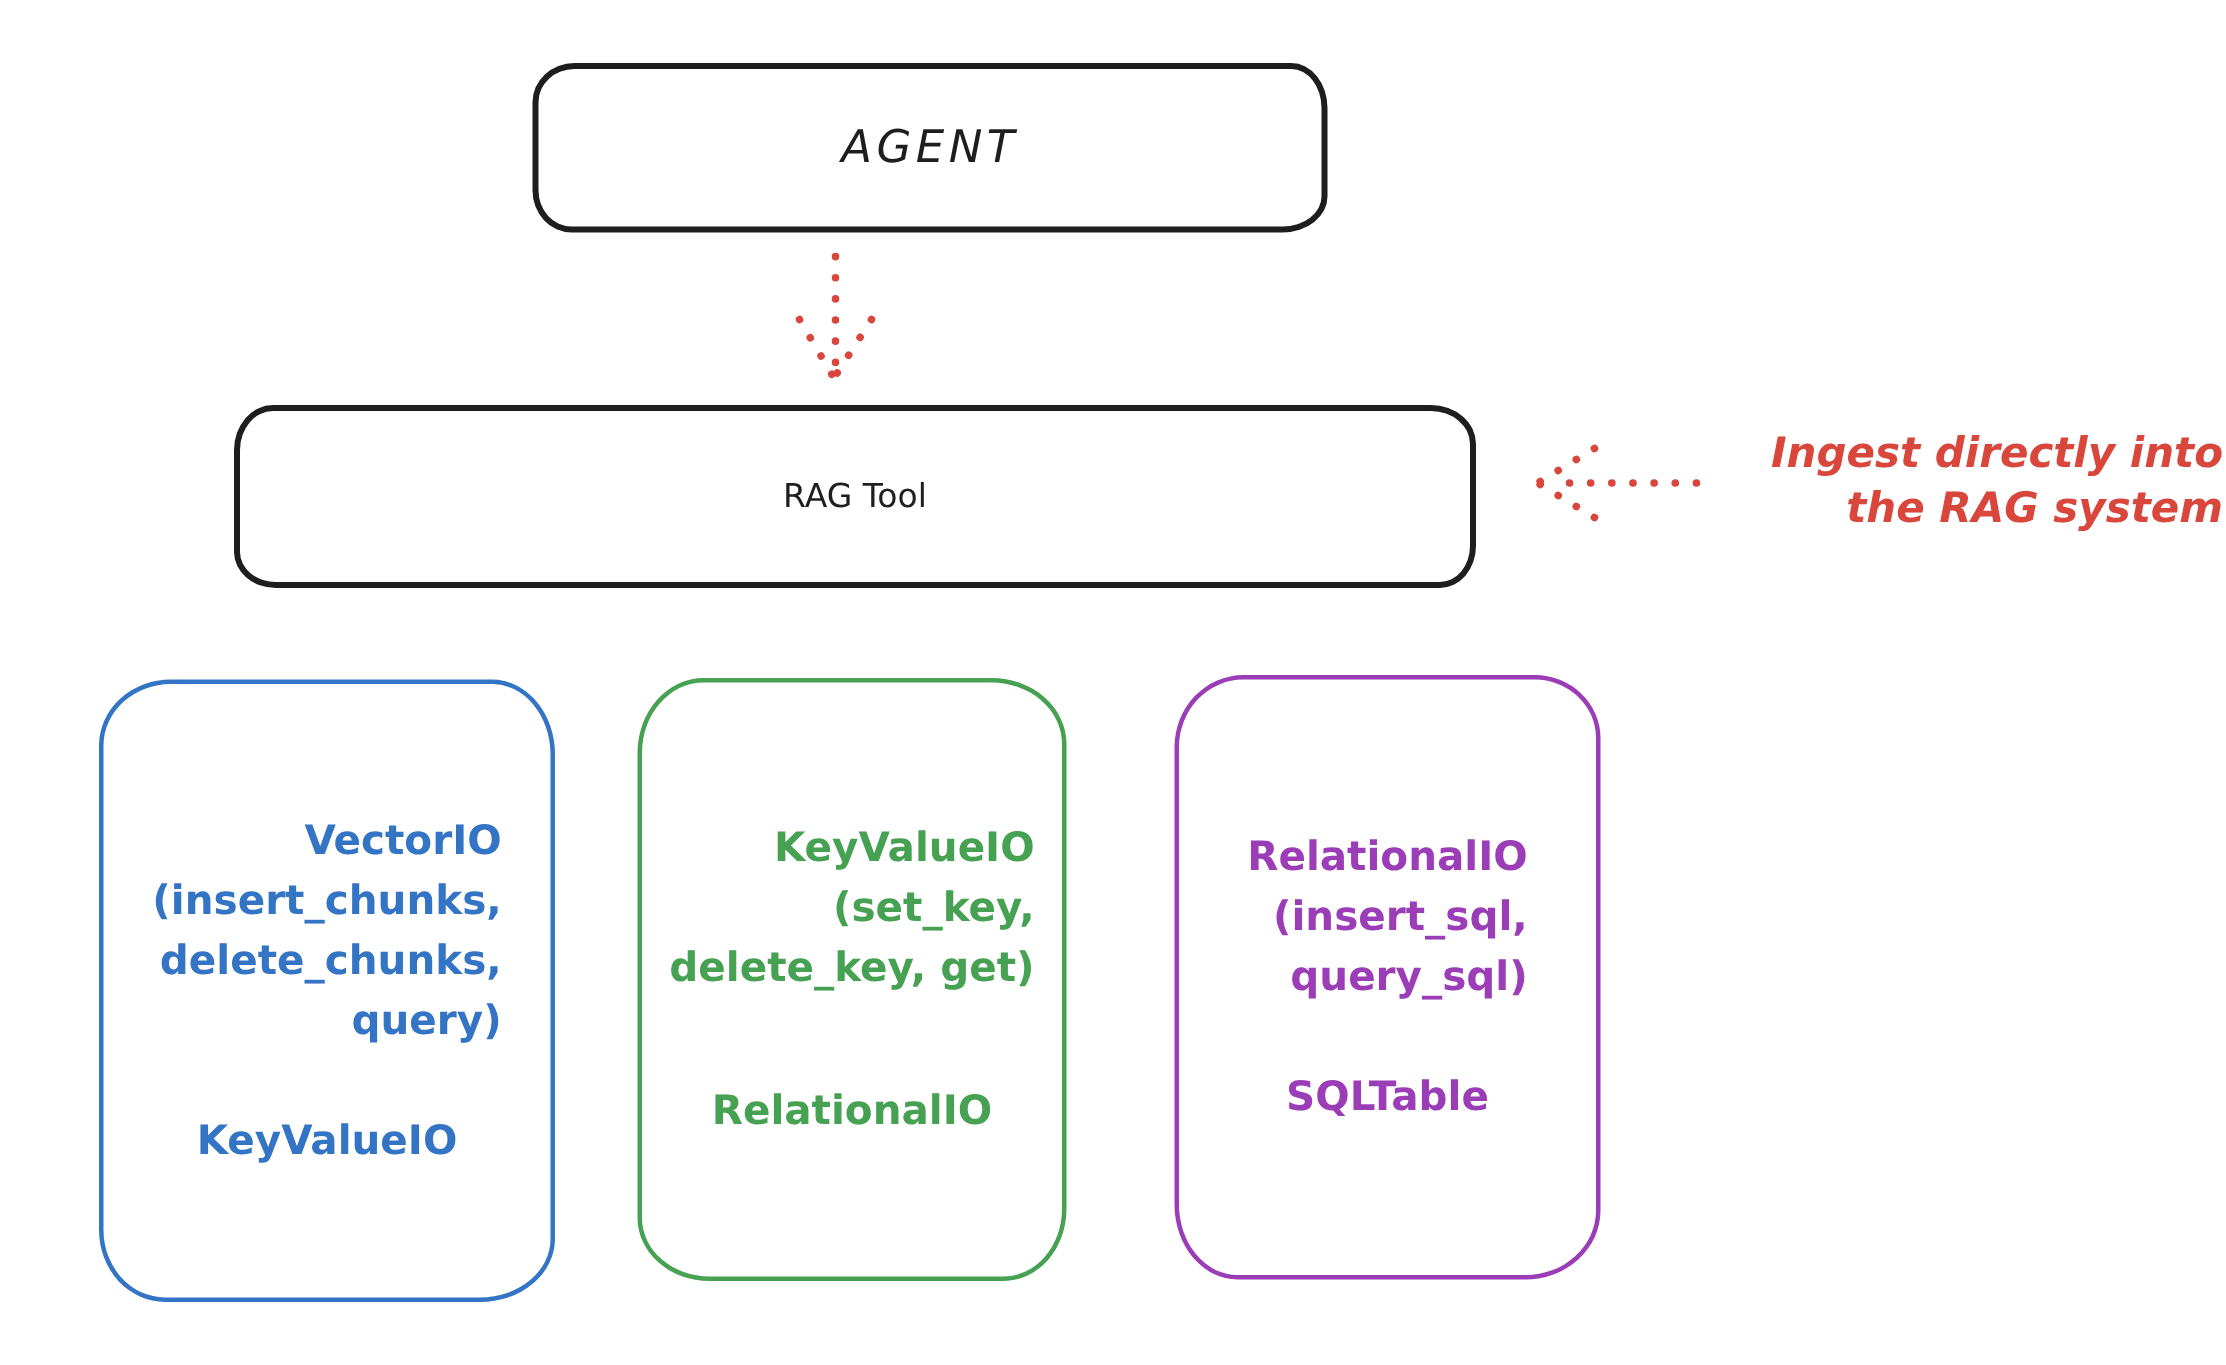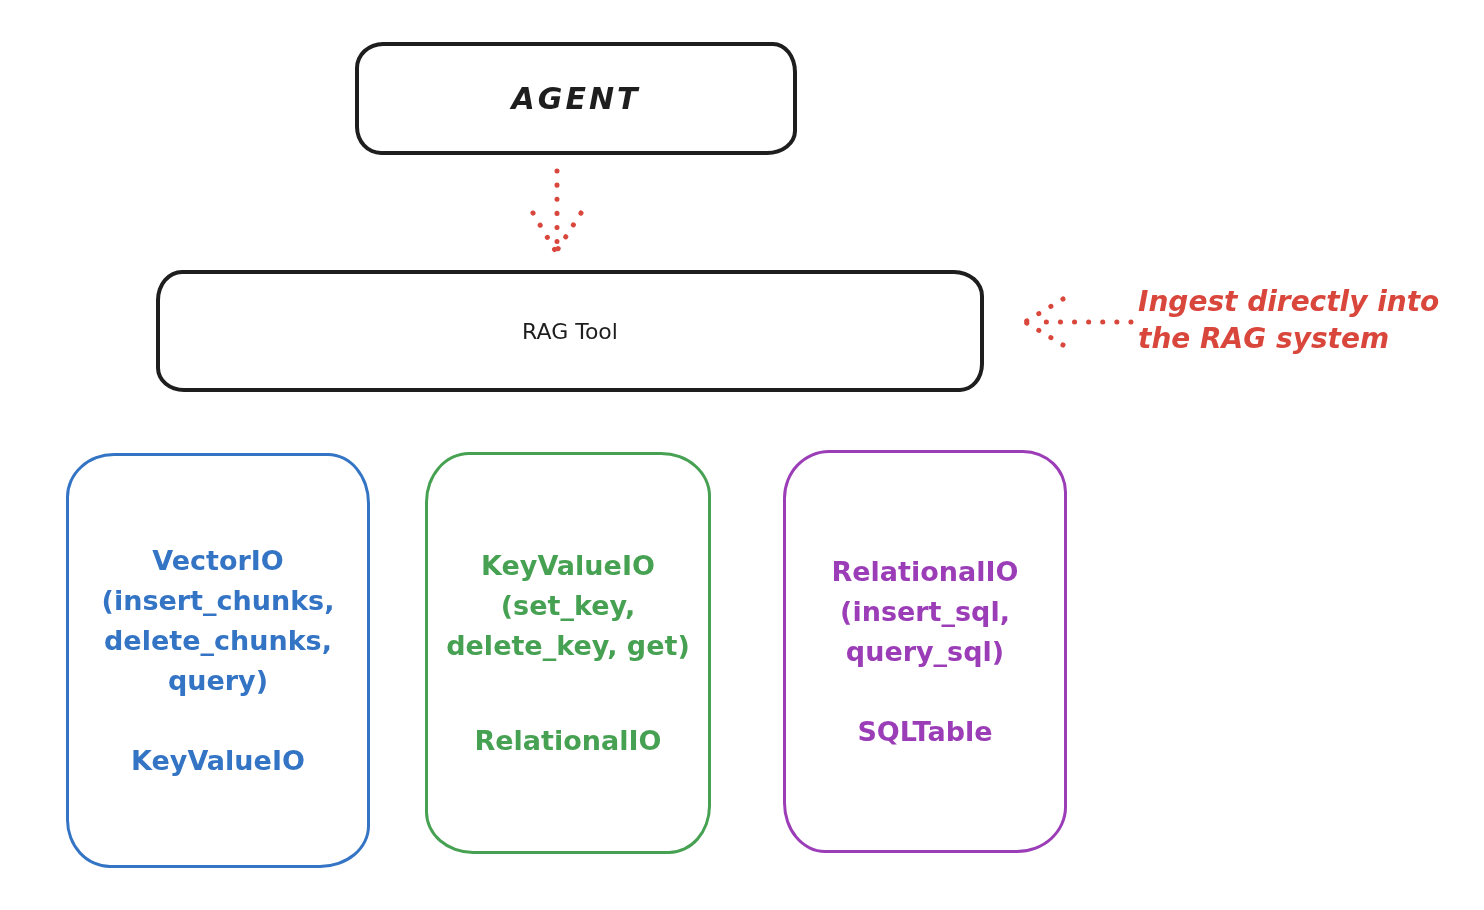--- a/index.html
+++ b/index.html
@@ -8,34 +8,34 @@
     font-family:"DejaVu Sans", sans-serif;overflow:hidden;
   }
   
   .node{
     position:absolute;box-sizing:border-box;
     border:4px solid #1e1e1e;
     display:flex;align-items:center;justify-content:center;
     color:#1e1e1e;background:#ffffff;
   }
   .node-agent{
-    left:355px;top:42px;width:442px;height:113px;
+    left:355px;top:42px;width:530px;height:113px;
     border-radius:28px 24px 30px 26px / 26px 30px 24px 28px;
-    font-size:30px;font-weight:700;letter-spacing:3px;font-style:italic;
+    font-size:30px;font-weight:400;letter-spacing:3px;font-style:italic;
   }
   .node-rag{
     left:156px;top:270px;width:828px;height:122px;
     border-radius:26px 30px 24px 28px / 30px 26px 28px 24px;
     font-size:22px;font-weight:400;
   }
   
   .store{
     position:absolute;box-sizing:border-box;border:3.5px solid;background:#ffffff;
     display:flex;flex-direction:column;align-items:center;justify-content:center;
-    text-align:center;font-size:27px;font-weight:600;line-height:40px;
+    text-align:right;font-size:27px;font-weight:600;line-height:40px;
   }
   .store .io-lines{white-space:pre-line;}
   .store .index-label{margin-top:40px;}
   .store-vector{
     left:66px;top:453px;width:304px;height:415px;
     color:#3474c4;border-color:#3474c4;
     border-radius:48px 42px 50px 44px / 44px 50px 42px 48px;
   }
   .store-keyvalue{
     left:425px;top:452px;width:286px;height:402px;
@@ -45,21 +45,21 @@
   }
   .store-relational{
     left:783px;top:450px;width:284px;height:403px;
     color:#9c3db8;border-color:#9c3db8;
     border-radius:46px 44px 50px 42px / 48px 42px 46px 50px;
   }
   
   .annotation{
     position:absolute;left:1138px;top:283px;width:344px;
     color:#d9463c;font-size:28px;line-height:37px;font-weight:700;
-    font-style:italic;text-align:left;white-space:pre-line;
+    font-style:italic;text-align:right;white-space:pre-line;
   }
   
   .arrows{position:absolute;left:0;top:0;pointer-events:none;}
   .arrows path{fill:none;stroke:#d9463c;stroke-width:5;stroke-linecap:round;}
   .dotted{stroke-dasharray:0.1 14;}
 </style>
 </head>
 <body>
 
 <div class="canvas">

